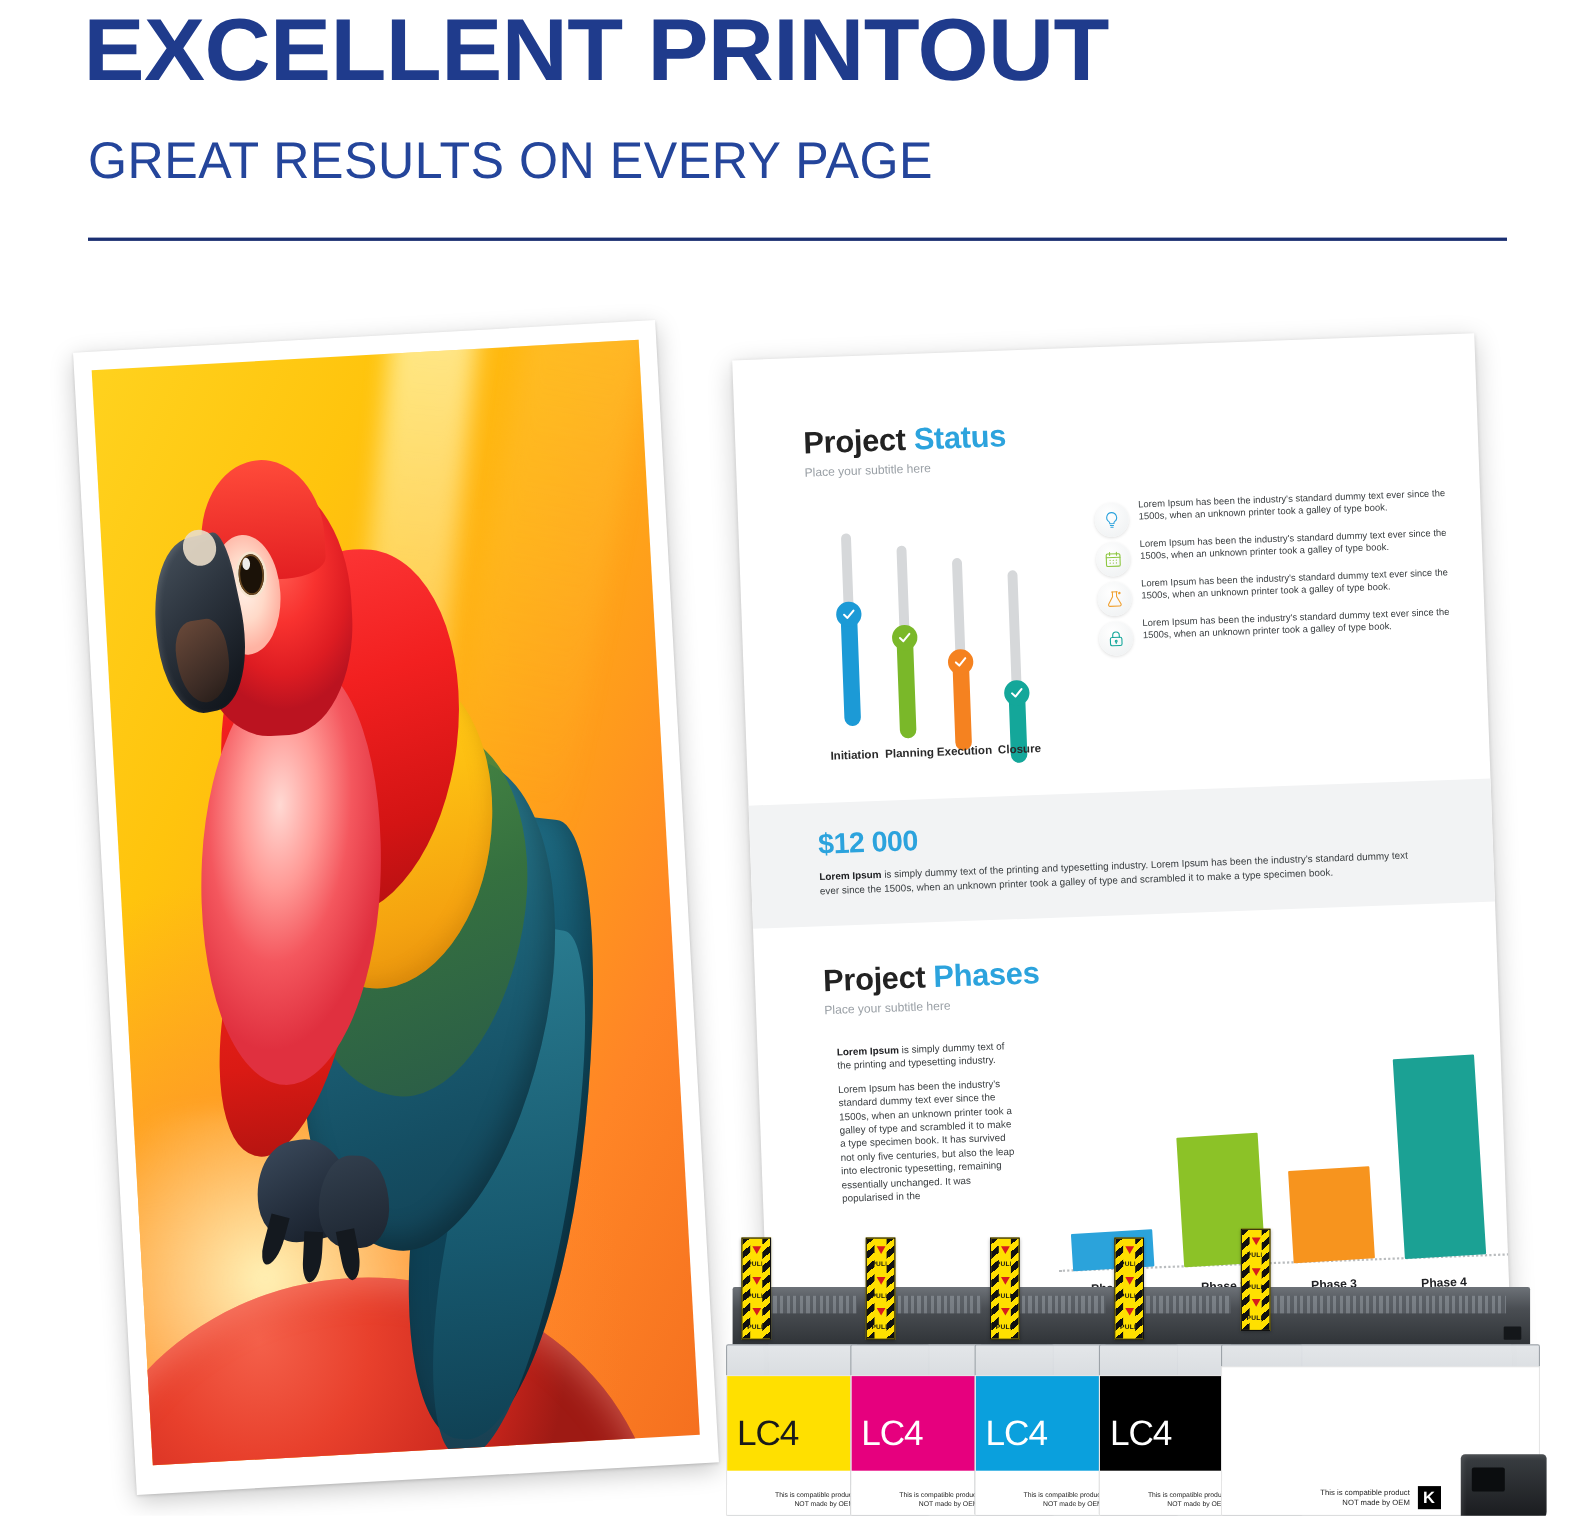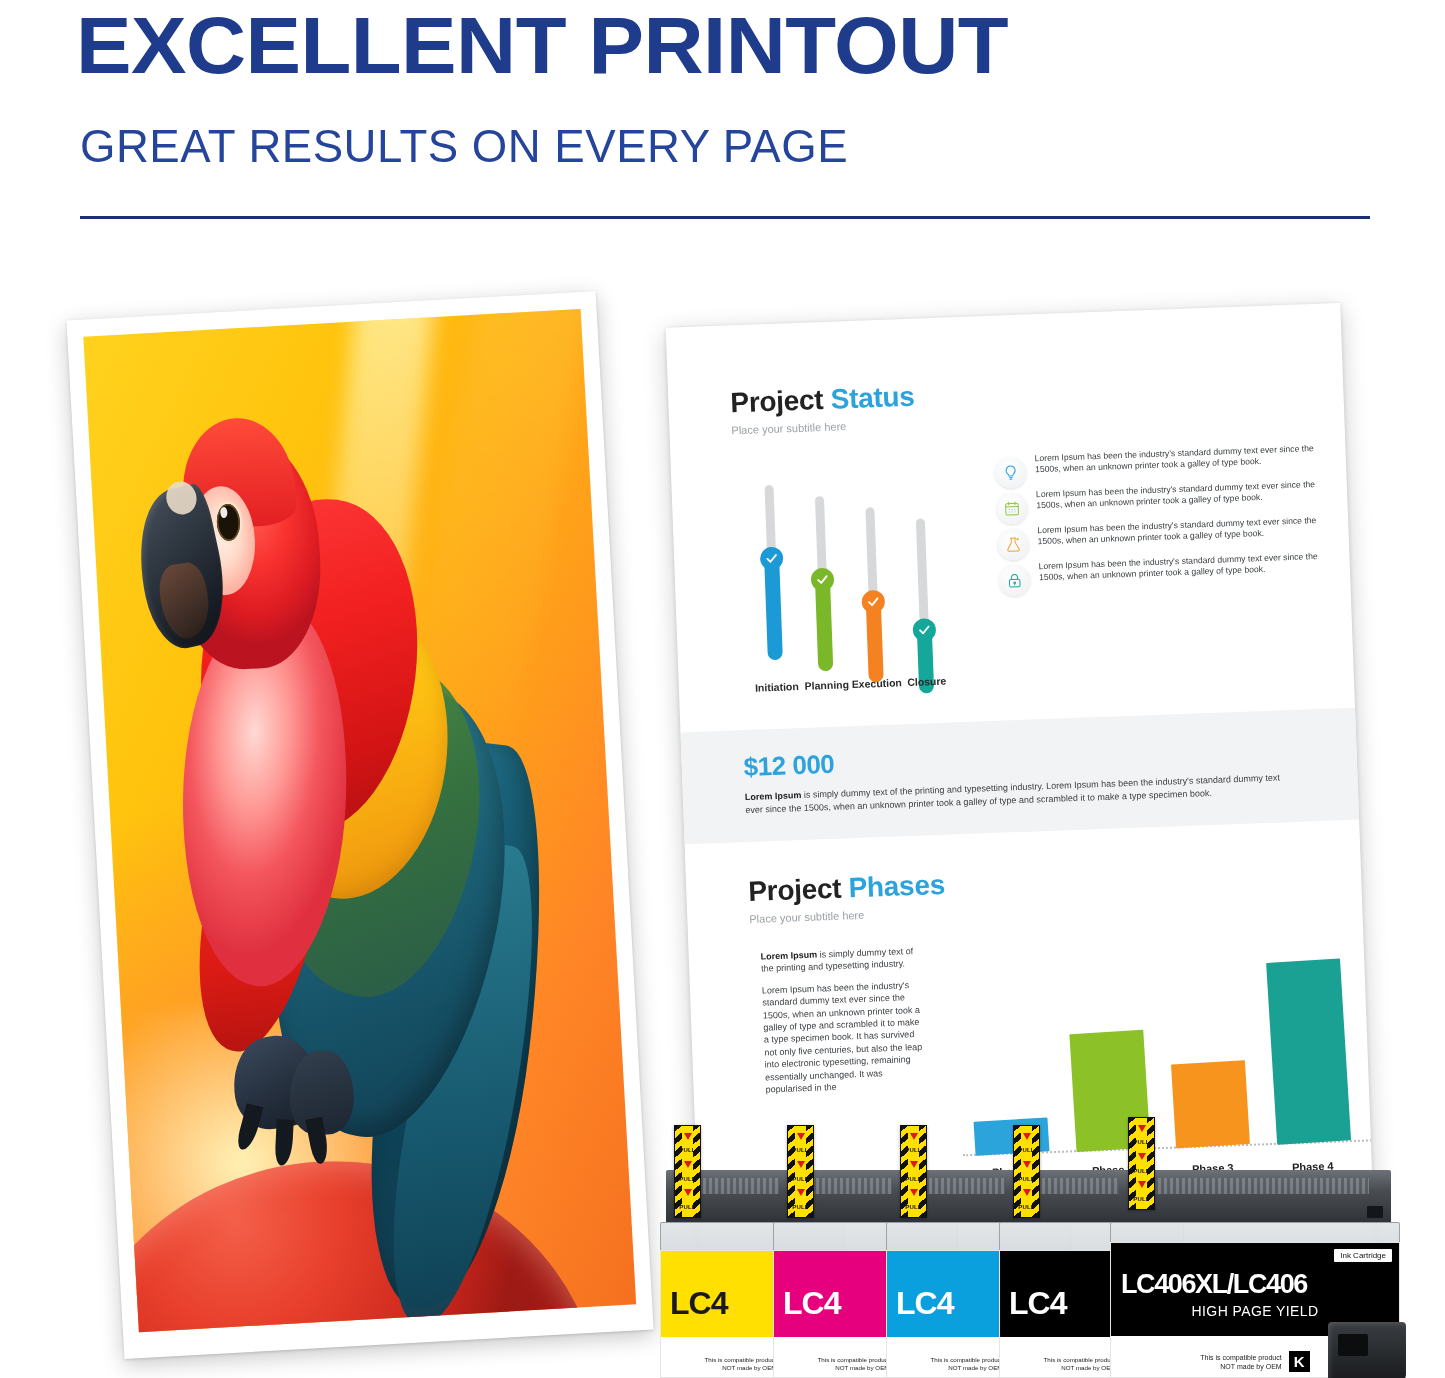--- a/index.html
+++ b/index.html
@@ -284,21 +284,21 @@
     position:absolute; right:6%; bottom:160px; width:16px; height:12px;
     background:#14171a; border-radius:1px;
   }
   .cart-label {
     position:absolute; left:0; bottom:0; width:100%;
     border:1px solid rgba(0,0,0,.1);
     background:#fff; overflow:hidden;
   }
   .cl-color { width:100%; }
   .cl-code {
-    position:absolute; left:9px; font-weight:700; color:#1a1a1a;
+    position:absolute; left:9px; font-weight:400; color:#1a1a1a;
     letter-spacing:-1px; white-space:nowrap;
   }
   .cl-foot {
     position:absolute; left:0; bottom:0; width:100%;
     display:flex; align-items:center; justify-content:center; gap:7px;
     padding:5px 4px; background:#fff;
   }
   .cl-disc { font-size:6.2px; line-height:7.6px; color:#222; text-align:right; white-space:nowrap; }
   .cl-badge {
     flex:0 0 auto; width:17px; height:17px; display:flex;
@@ -625,25 +625,20 @@
           <div class="pull-arrow"></div>
           <div class="pull-word">PULL</div>
         </div>
       </div>
     </div>
     <div class="cart" style="left: 450px; width: 290px; height: 248px; z-index: 9;">
       <div class="cart-top"></div>
       <div class="cart-chip"></div>
       <div class="cart-shell"></div>
       <div class="cart-label" id="cart-k-label" style="height:136px">
-        <div id="cart-k-black">
-          <div id="cart-k-tag">Ink Cartridge</div>
-          <div id="cart-k-title">LC406XL/LC406</div>
-          <div id="cart-k-yield">HIGH PAGE YIELD</div>
-        </div>
         <div class="cl-foot">
           <div class="cl-disc" style="font-size:7px;line-height:9px">This is compatible product<br>NOT made by OEM</div>
           <div class="cl-badge" style="width:21px;height:21px;font-size:15px;background:#000000;color:#ffffff">K</div>
         </div>
       </div>
       <div class="pull" style="left:18px;bottom:168px">
         <div class="pull-inner">
           <div class="pull-arrow"></div>
           <div class="pull-word">PULL</div>
           <div class="pull-arrow"></div>

